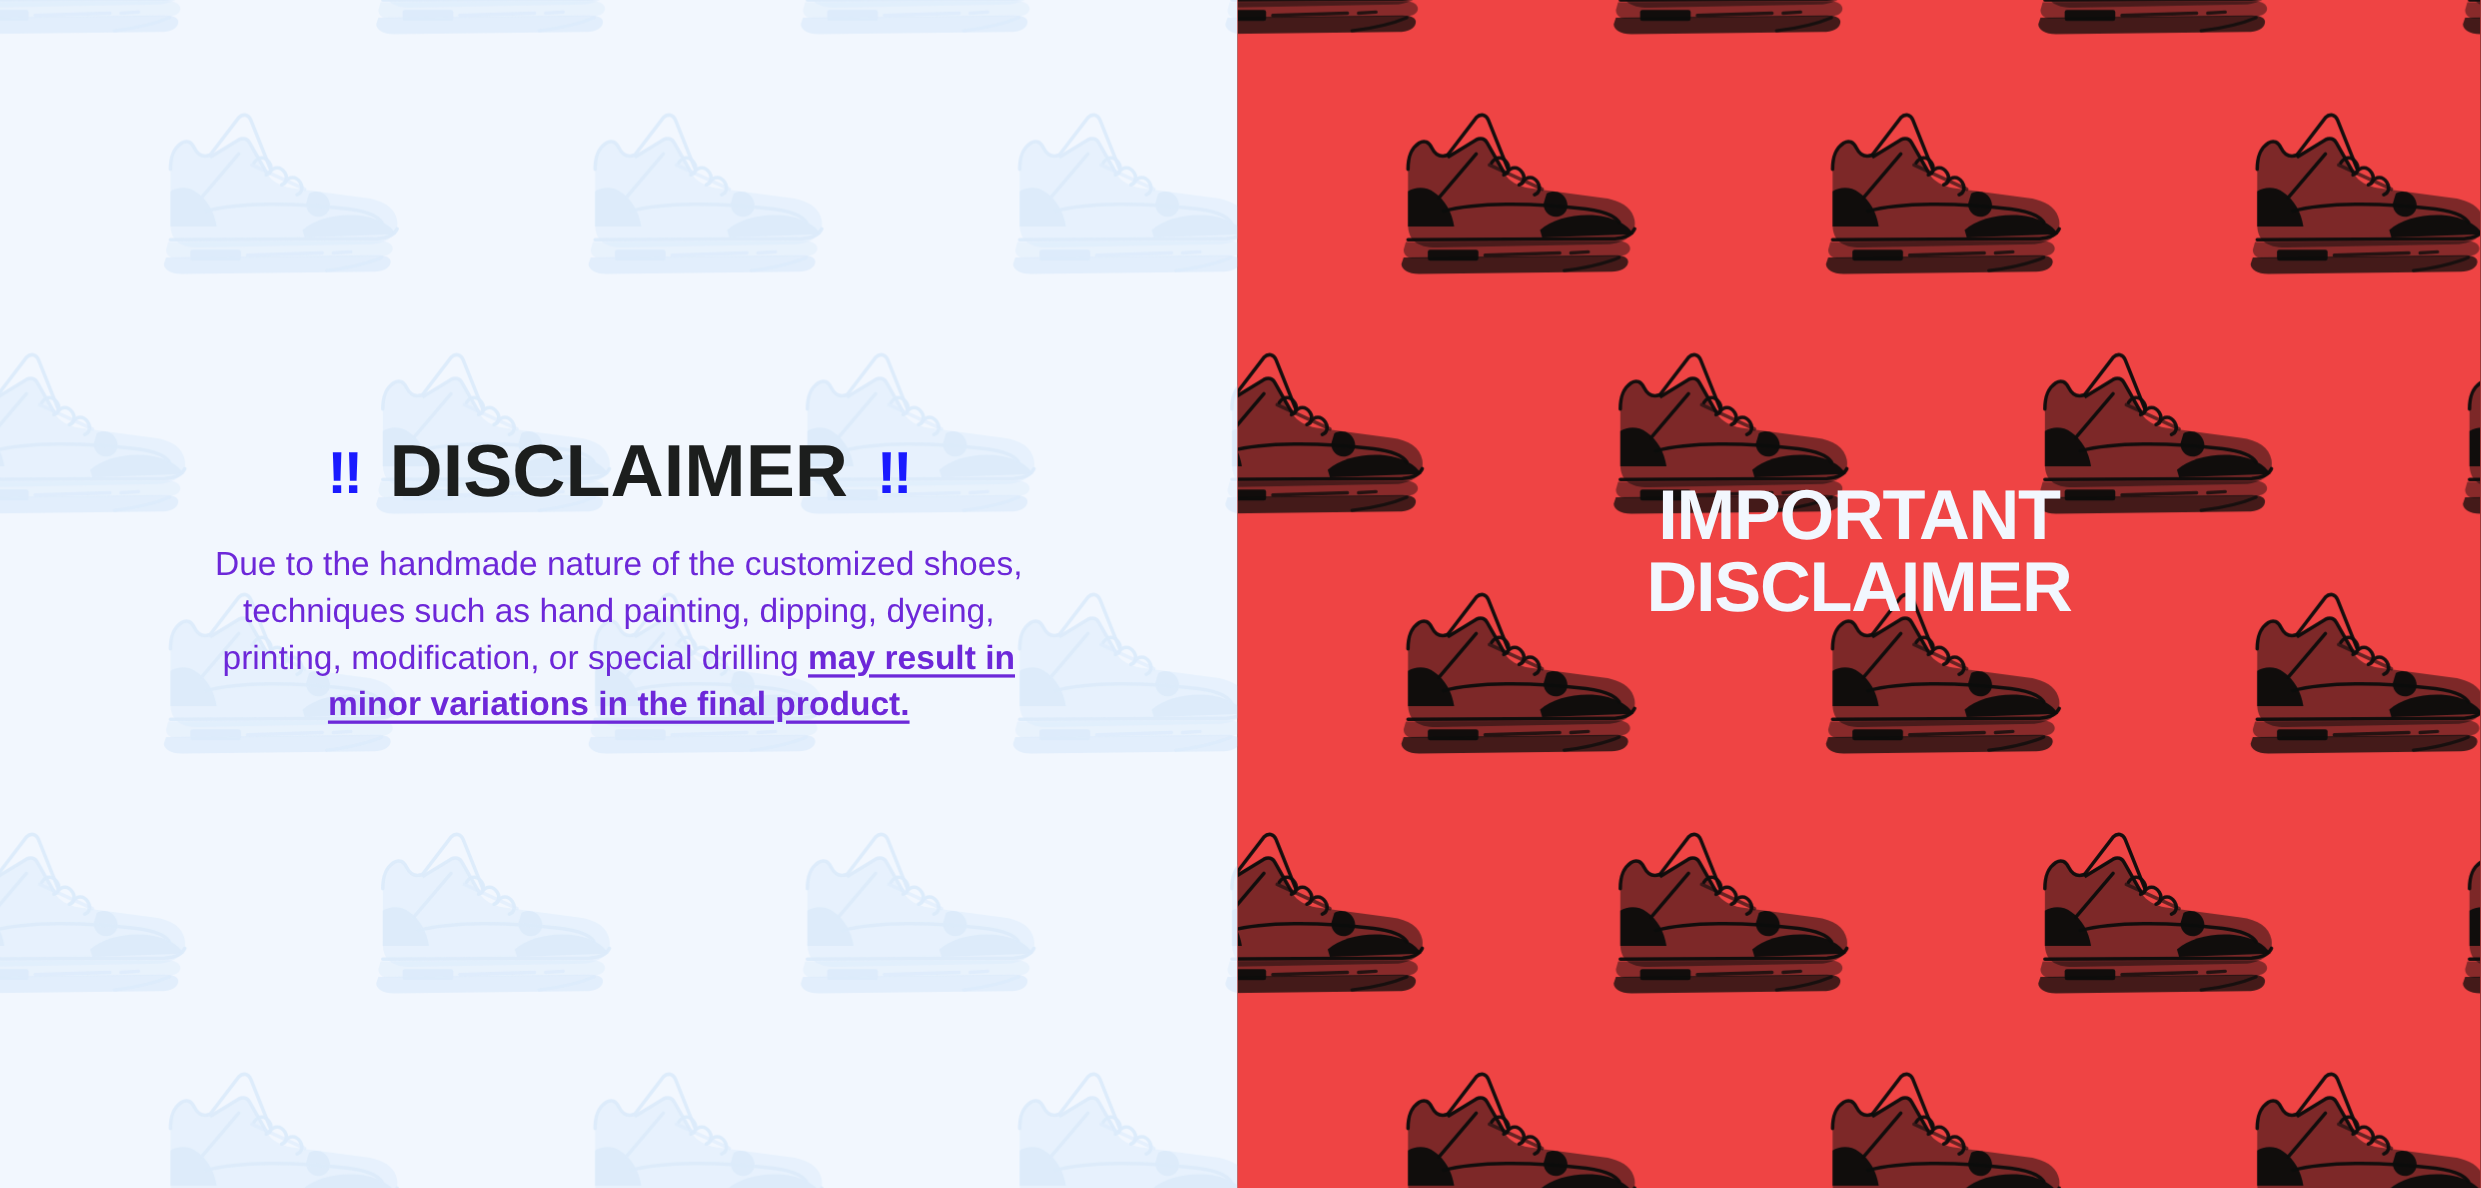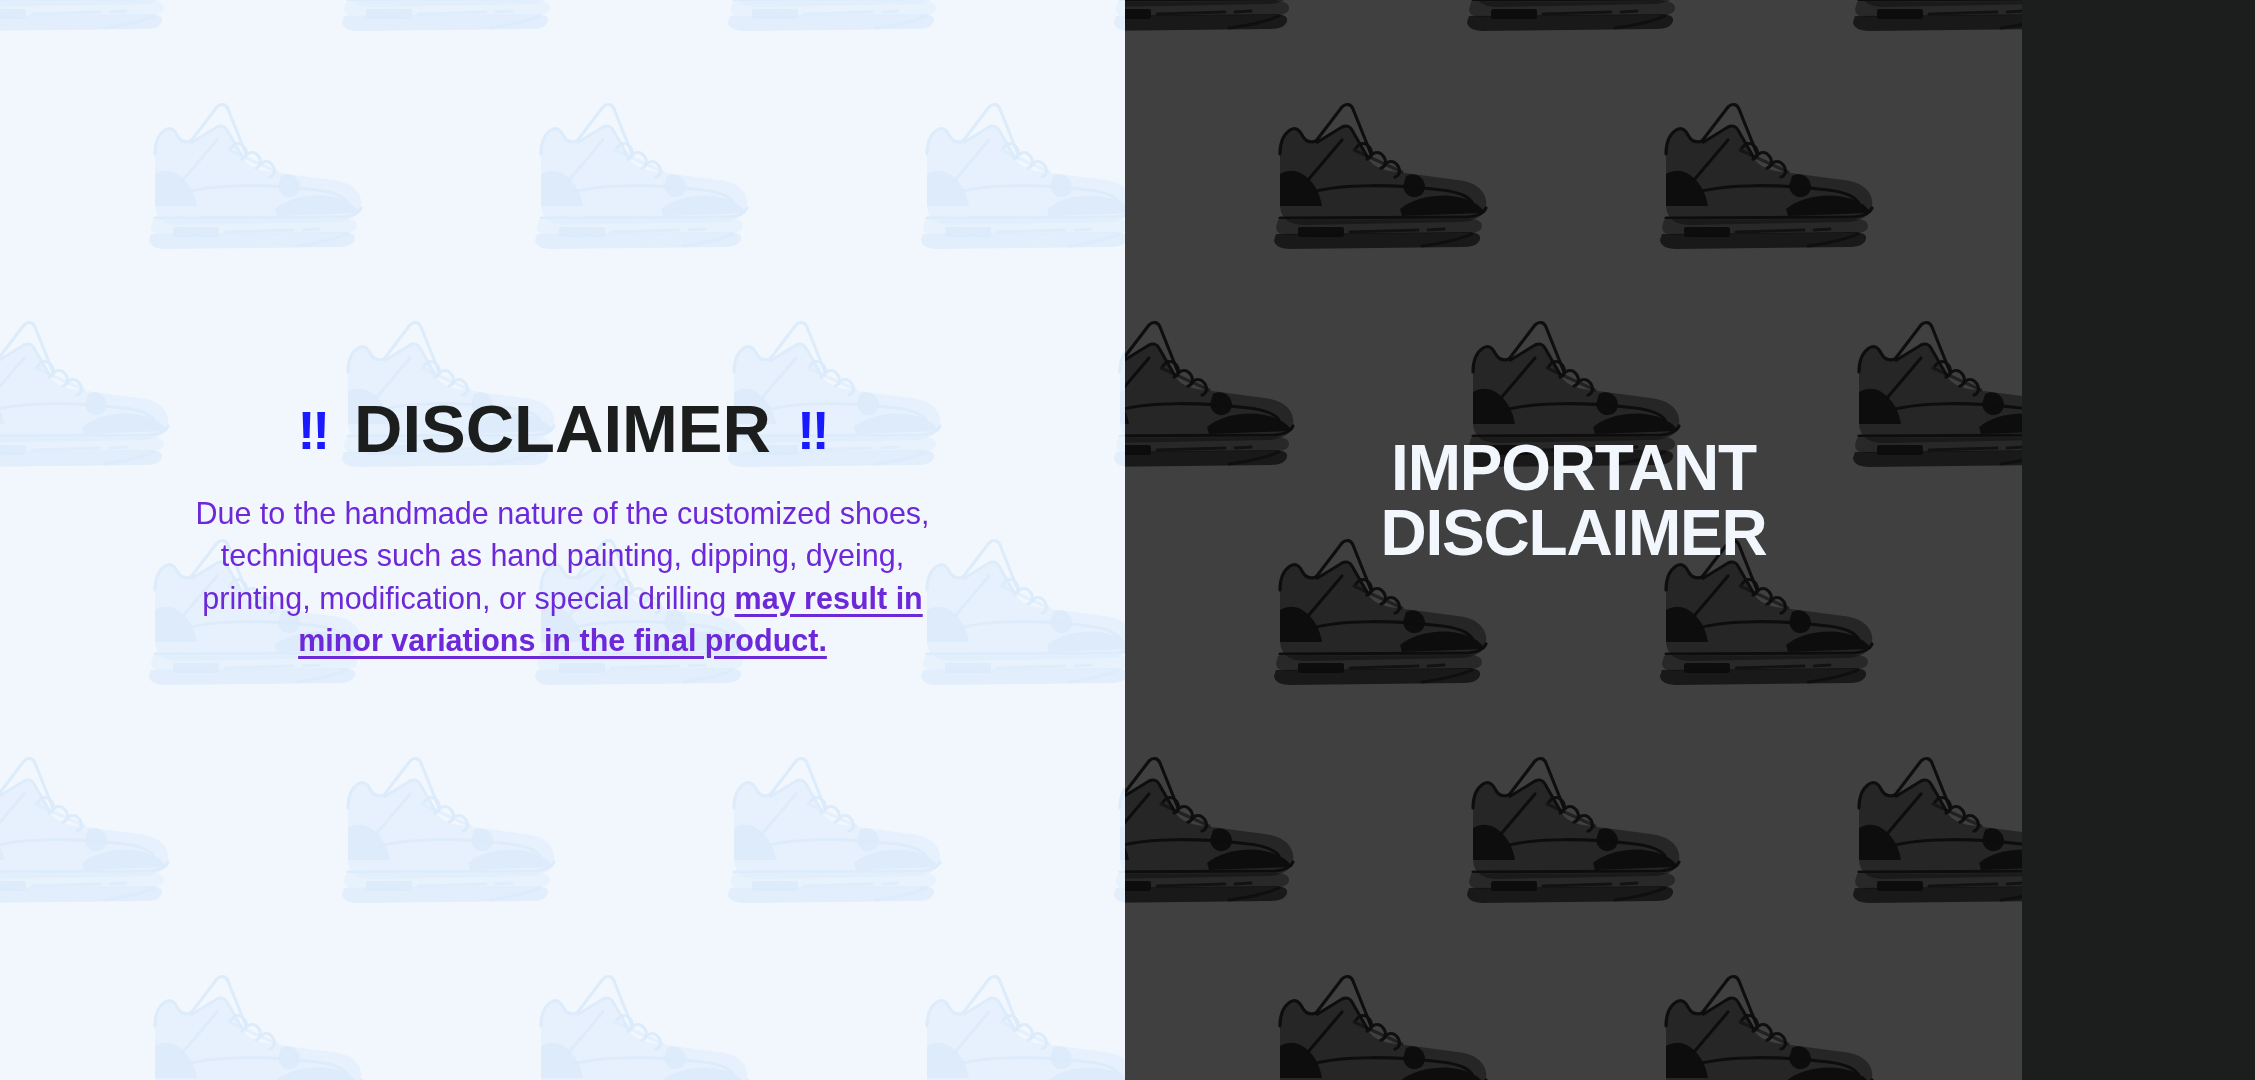--- a/index.html
+++ b/index.html
@@ -25,21 +25,21 @@
   .panel {
     position:relative;
     height:1080px;
     overflow:hidden;
     display:flex;
     align-items:center;
     justify-content:center;
   }
 
   .panel--light { width:1125px; background:#f2f7fe; }
-  .panel--dark  { width:897px; background:#404040; }
+  .panel--dark  { width:1130px; background:#ef4444; }
 
   
   .pattern {
     position:absolute;
     inset:0;
     pointer-events:none;
   }
   .pattern svg { display:block; width:100%; height:100%; }
 
   

